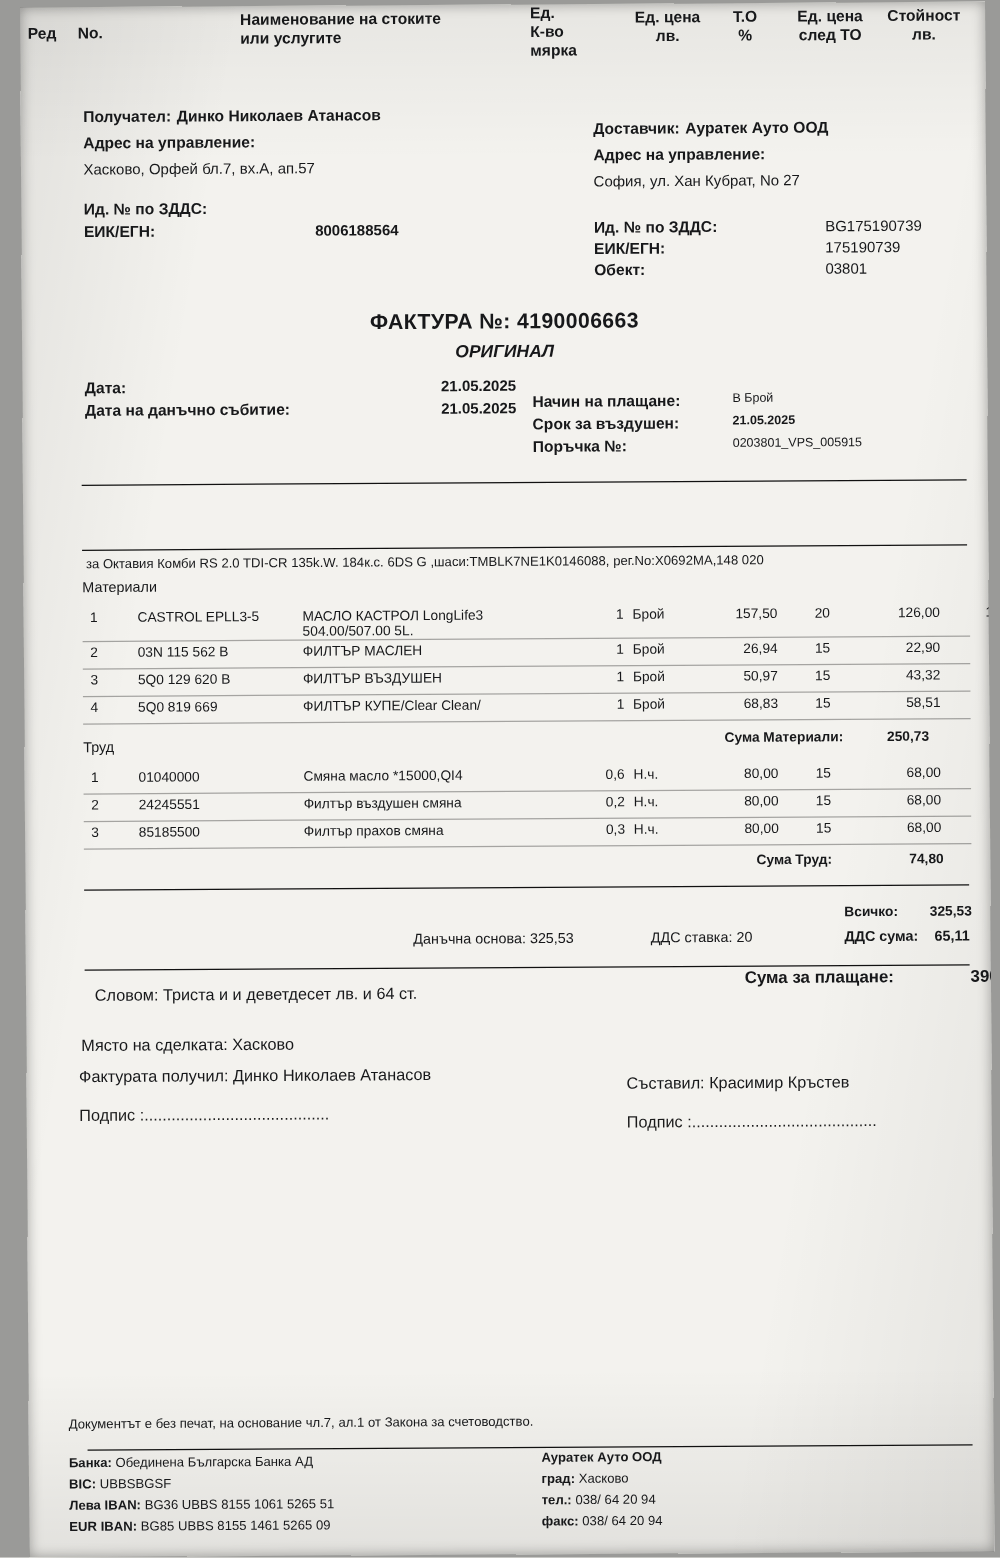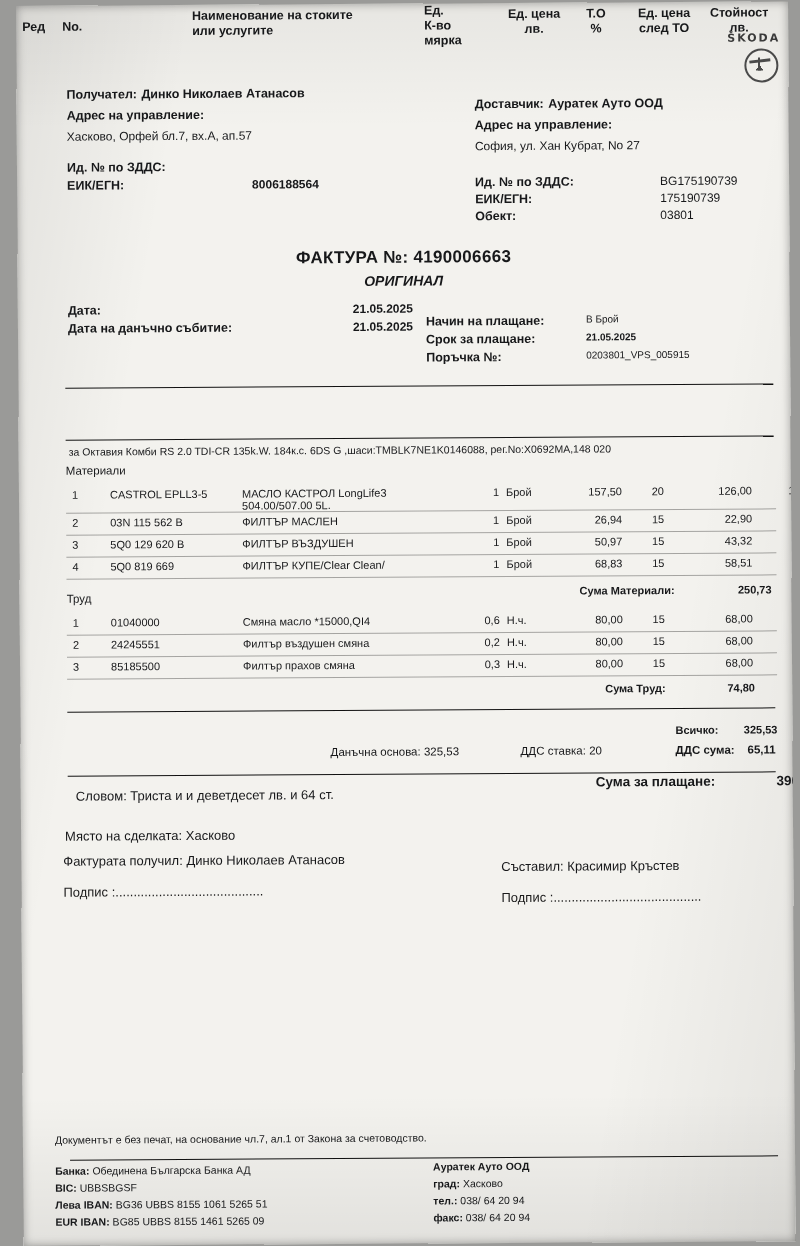--- a/index.html
+++ b/index.html
@@ -163,21 +163,21 @@
   .f-price { left: 494px; width: 62px; text-align: right; }
   .f-to    { left: 562px; width: 36px; text-align: right; }
   .f-after { left: 610px; width: 76px; text-align: right; }
   .f-total { left: 694px; width: 62px; text-align: right; }
   .rowline { position: absolute; left: 0; right: 0; bottom: 0; height: 1px; background: rgba(0,0,0,0.32); }
   .irow.tall { height: 28px; }
 
   
   .sumline { position: absolute; font-size: 11px; font-weight: bold; }
   #sum-mat { left: 560px; top: 582px; }
-  #sum-mat .v { position: absolute; left: 130px; width: 62px; text-align: right; }
+  #sum-mat .v { position: absolute; left: 130px; width: 62px; text-align: left; }
   #sum-lab { left: 585px; top: 680px; }
   #sum-lab .v { position: absolute; left: 105px; width: 62px; text-align: center; }
   #sum-all { left: 655px; top: 722px; }
   #sum-all .v { position: absolute; left: 40px; width: 62px; text-align: right; }
 
   
   #vatrow { position: absolute; left: 310px; top: 742px; width: 450px; font-size: 11.5px; }
   #vatrow .a { position: absolute; left: 0; }
   #vatrow .a .v { font-weight: normal; }
   #vatrow .b2 { position: absolute; left: 190px; }
@@ -202,24 +202,20 @@
   #company { position: absolute; left: 410px; top: 1155px; font-size: 10.5px; line-height: 17px; }
   #company .k { font-weight: bold; }
   #company .t1 { font-weight: bold; }
 </style>
 </head>
 <body>
 
 <div id="paper">
   <div class="content">
 
-    <div class="logo-wrap">
-      <div class="logo-word">ŠKODA</div>
-      <div class="logo-circle"></div>
-    </div>
 
     <div class="blk" id="recipient">
       <div class="line row"><span class="lbl">Получател:</span>
         <span class="lbl">Динко Николаев Атанасов</span></div>
       <div class="line row"><span class="lbl">Адрес на управление:</span></div>
       <div class="line row"><span class="val">Хасково, Орфей бл.7, вх.А, ап.57</span></div>
     </div>
 
     <div class="blk" id="rec-ids">
       <div class="kv">
@@ -269,21 +265,21 @@
         <span class="v">21.05.2025</span>
         </div>
     </div>
 
     <div class="blk" id="dates-right">
       <div class="kv">
           <span class="k">Начин на плащане:</span>
         <span class="v">В Брой</span>
         </div>
       <div class="kv bold" style="margin-top:4px;">
-          <span class="k">Срок за плащане:</span>
+          <span class="k">Срок за въздушен:</span>
         <span class="v">21.05.2025</span>
         </div>
       <div class="kv" style="margin-top:4px;">
           <span class="k">Поръчка №:</span>
         <span class="v">0203801_VPS_005915</span>
         </div>
     </div>
 
     <div class="hr" id="hr1"></div>
     <div class="hr" id="hr2"></div>

